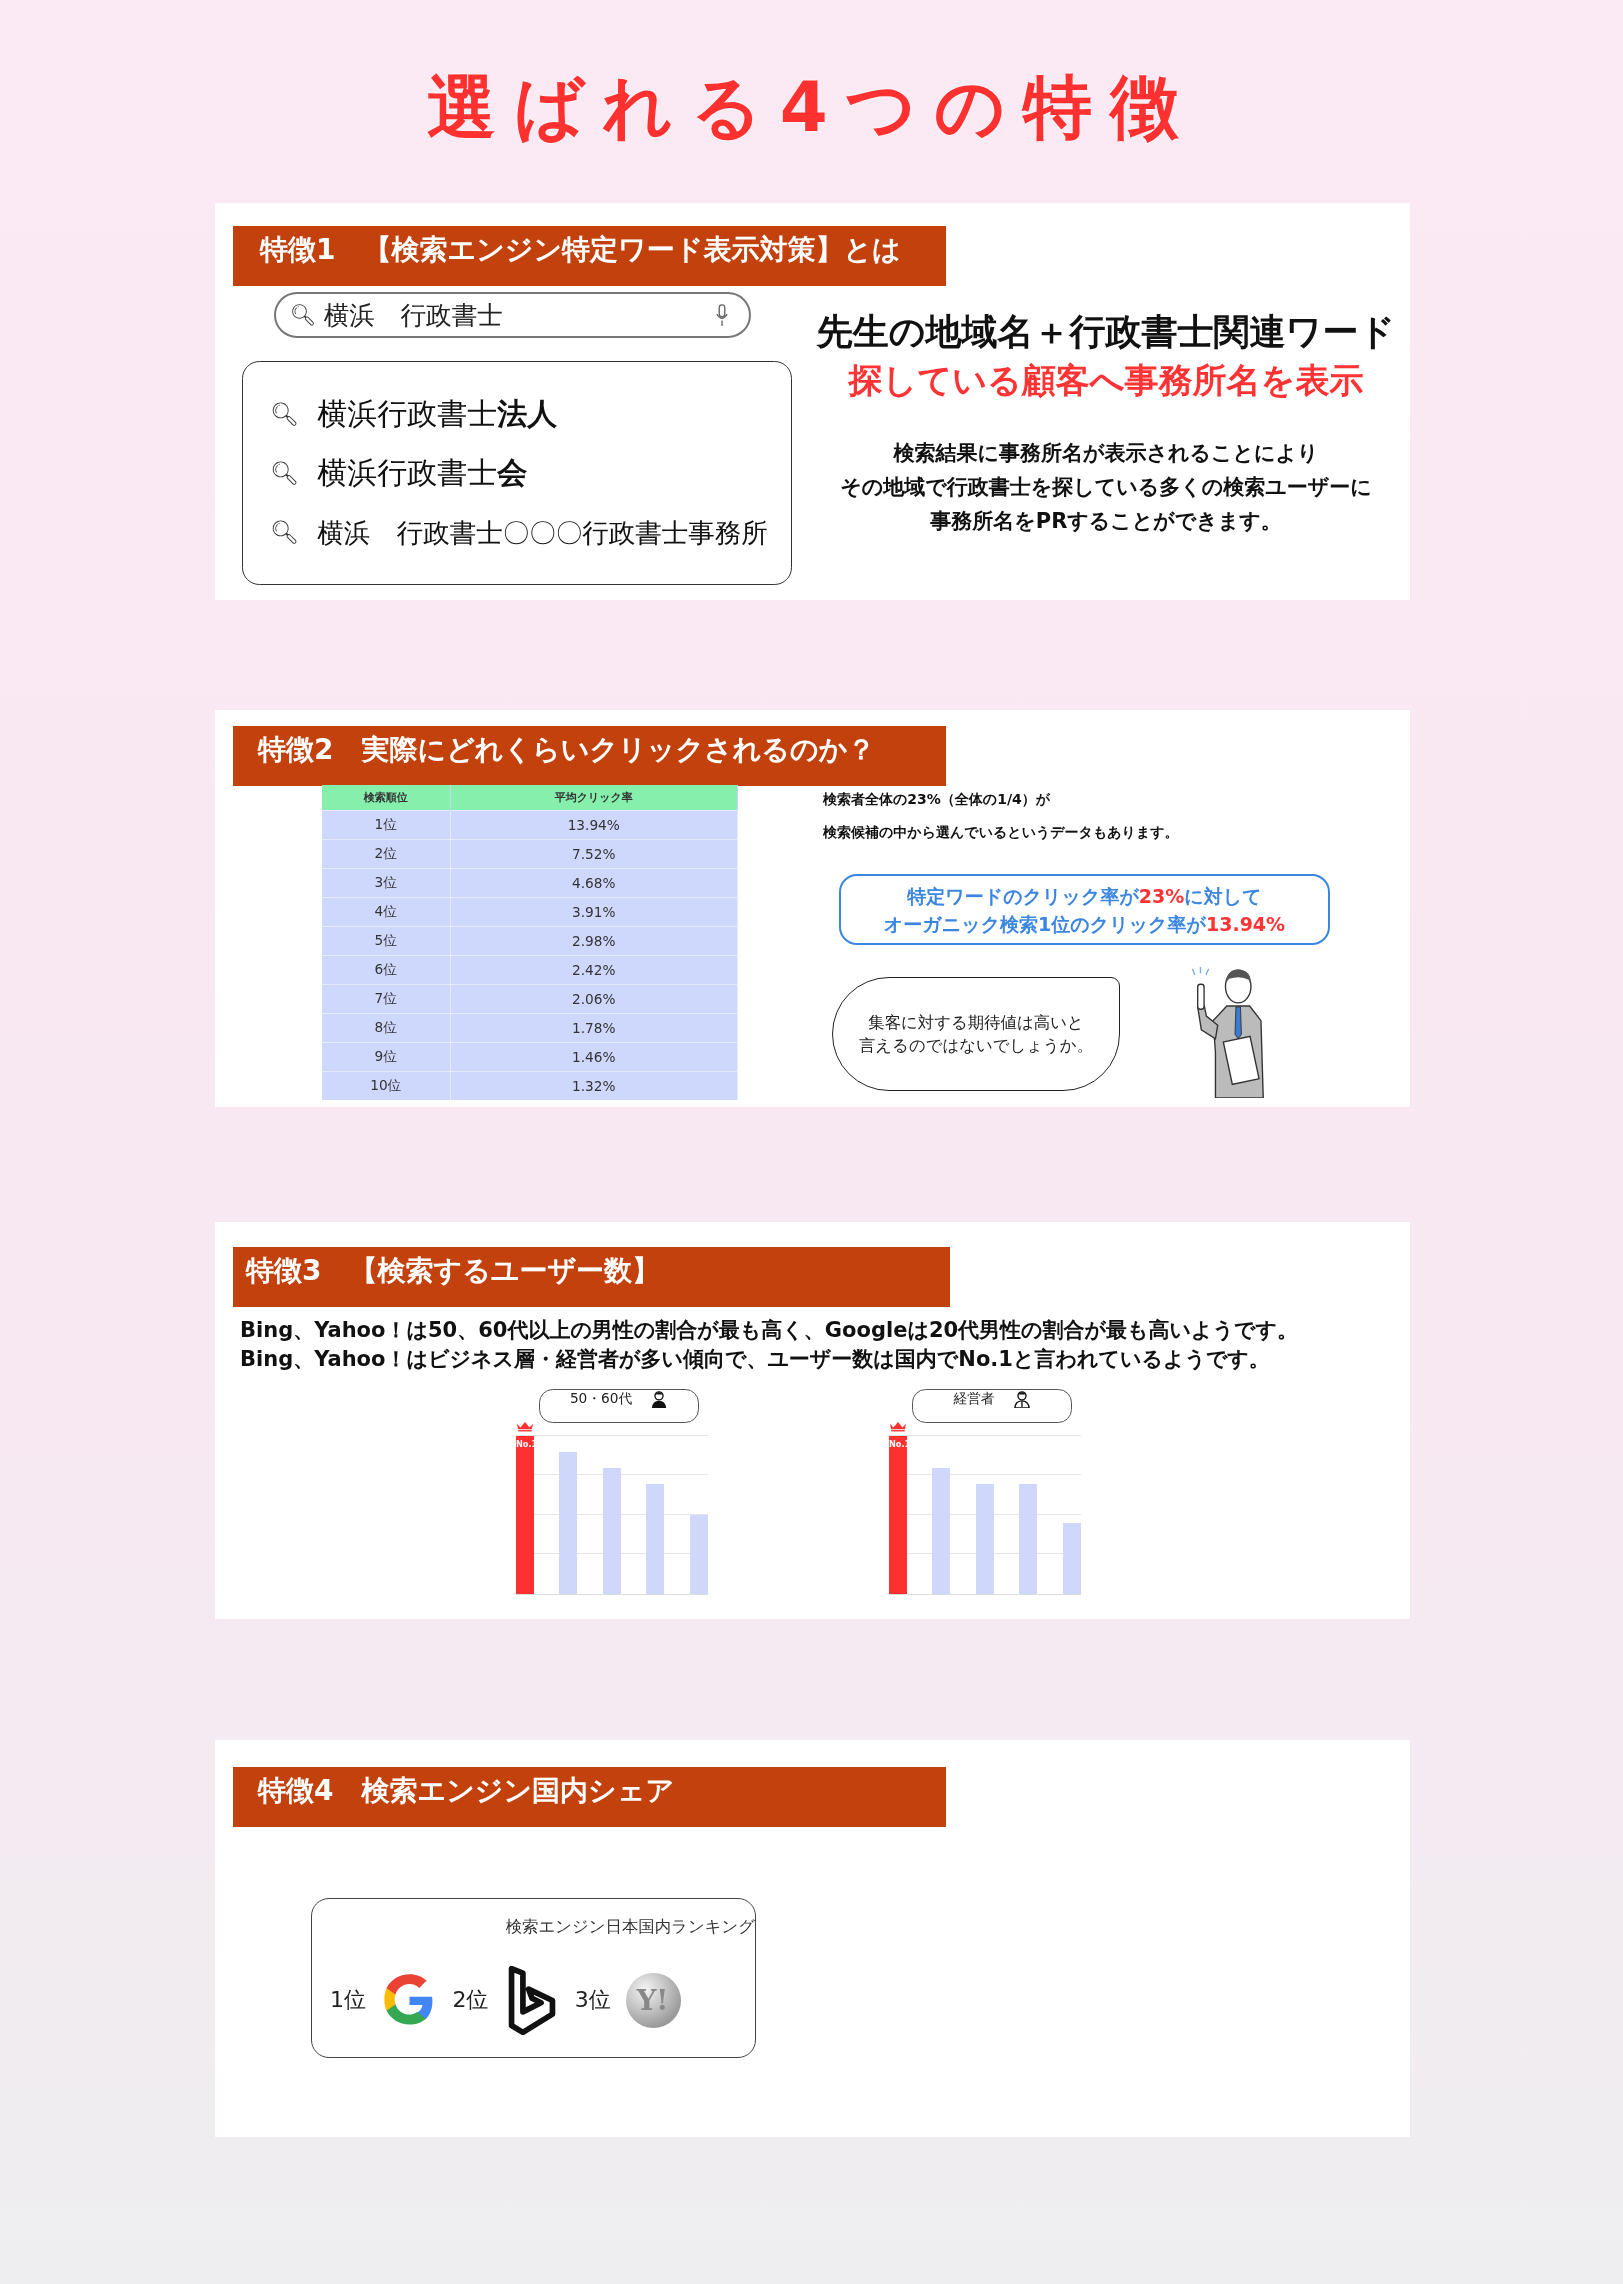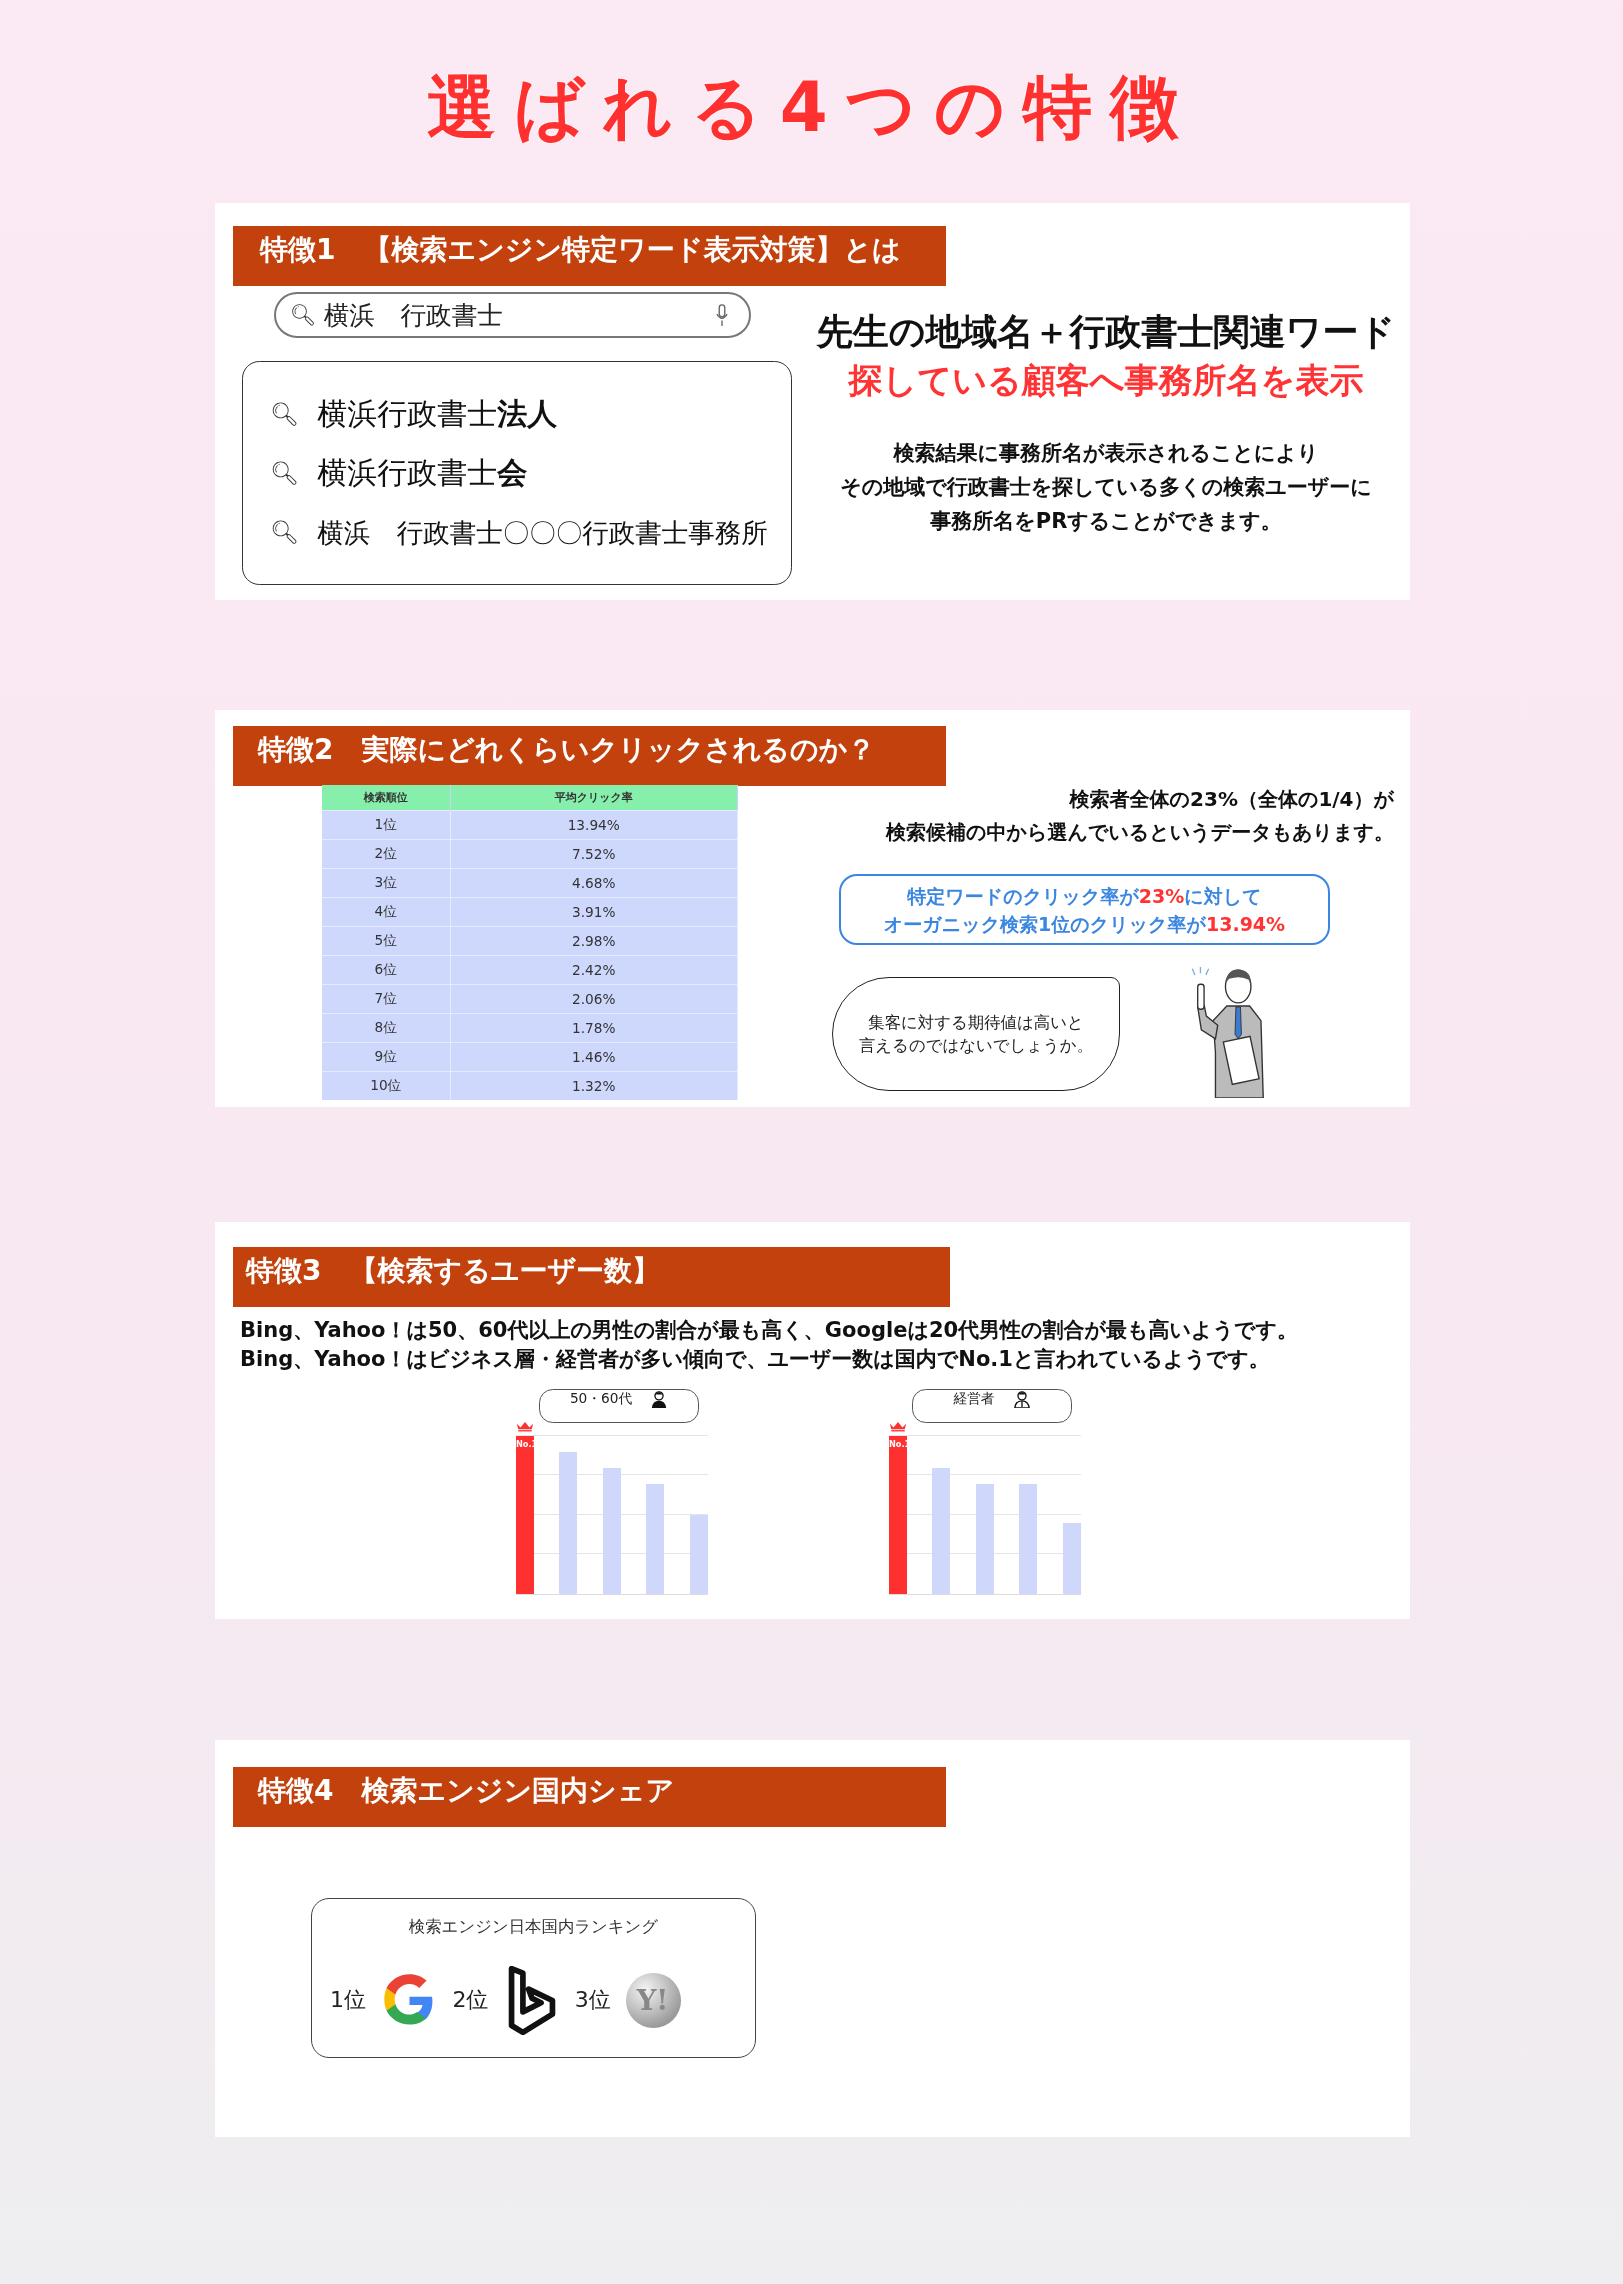--- a/index.html
+++ b/index.html
@@ -37,21 +37,21 @@
   .sug-item .q { font-size: 23px; margin-right: 18px; color:#333; }
   .sug-item b { font-weight: bold; }
   .head1 { position: absolute; left: 594px; top: 105px; width: 594px; text-align: center; font-size: 36px; font-weight: bold; }
   .head2 { position: absolute; left: 594px; top: 155px; width: 594px; text-align: center; font-size: 34px; font-weight: bold; color: #ff3333; }
   .desc { position: absolute; left: 594px; top: 233px; width: 594px; text-align: center; font-size: 21px; font-weight: bold; line-height: 34px; }
   
   .ctr-table { position: absolute; left: 107px; top: 75px; width: 416px; border-collapse: collapse; }
   .ctr-table th { background: #86efac; height: 25px; font-size: 11px; font-weight: bold; color: #333; border-right: 1.8px solid #c8d2fb; }
   .ctr-table td { background: #ced8fd; height: 29px; font-size: 13.7px; text-align: center; color: #333; border-top: 1.8px solid #e6ebff; border-right: 1.8px solid #e6ebff; }
   .ctr-table .c1 { width: 128px; }
-  .stat { position: absolute; left: 608px; top: 73px; width: 571px; text-align: right; font-size: 20px; font-weight: bold; line-height: 33px; }
+  .stat { position: absolute; left: 608px; top: 73px; width: 571px; text-align: left; font-size: 14px; font-weight: bold; line-height: 33px; }
   .blue-box {
     position: absolute; left: 624px; top: 164px; width: 491px; height: 71px;
     border: 2.7px solid #3a86e0; border-radius: 18px; text-align: center;
     font-size: 19px; font-weight: bold; color: #3a86e0; line-height: 28px; padding-top: 5.5px;
   }
   .blue-box .red { color: #ff3333; }
   .speech {
     position: absolute; left: 617px; top: 267px; width: 288px; height: 114px;
     border: 1.8px solid #222; border-radius: 57px 9px 57px 57px;
     display: flex; align-items: center; justify-content: center; text-align: center;
@@ -69,21 +69,21 @@
   .plot { position: absolute; left: 0; top: 46px; width: 192px; height: 160px; border-bottom: 1.4px solid #ddd; font-weight: bold; }
   .gl { position: absolute; left: 0; width: 192px; height: 0.9px; background: #e5e5e5; }
   .bcol { position: absolute; bottom: 0; width: 18px; background: #cfd8fb; }
   .bcol.top { background: #ff3030; color: #fff; font-size: 8.2px; text-align: center; padding-top: 2.7px; }
   .crown { position: absolute; width: 18px; height: 11px; }
   
   .rank-box {
     position: absolute; left: 96px; top: 158px; width: 445px; height: 160px;
     border: 1.8px solid #444; border-radius: 18px;
   }
-  .rank-title { position: absolute; top: 17.4px; width: 100%; text-align: center; font-size: 16.4px; color: #333; }
+  .rank-title { position: absolute; top: 17.4px; width: 100%; text-align: right; font-size: 16.4px; color: #333; }
   .rank-row { position: absolute; top: 62px; left: 18px; display: flex; align-items: center; gap: 13.7px; height: 78px; }
   .rank-lbl { font-size: 22px; color: #222; }
   .logo { width: 59px; height: 69px; display: flex; align-items: center; justify-content: center; }
   .desc4 { position: absolute; left: 594px; top: 169px; width: 594px; text-align: center; font-size: 21px; font-weight: bold; line-height: 34px; }
 </style>
 </head>
 <body>
 
 <div class="page-title">選ばれる4つの特徴</div>
 

